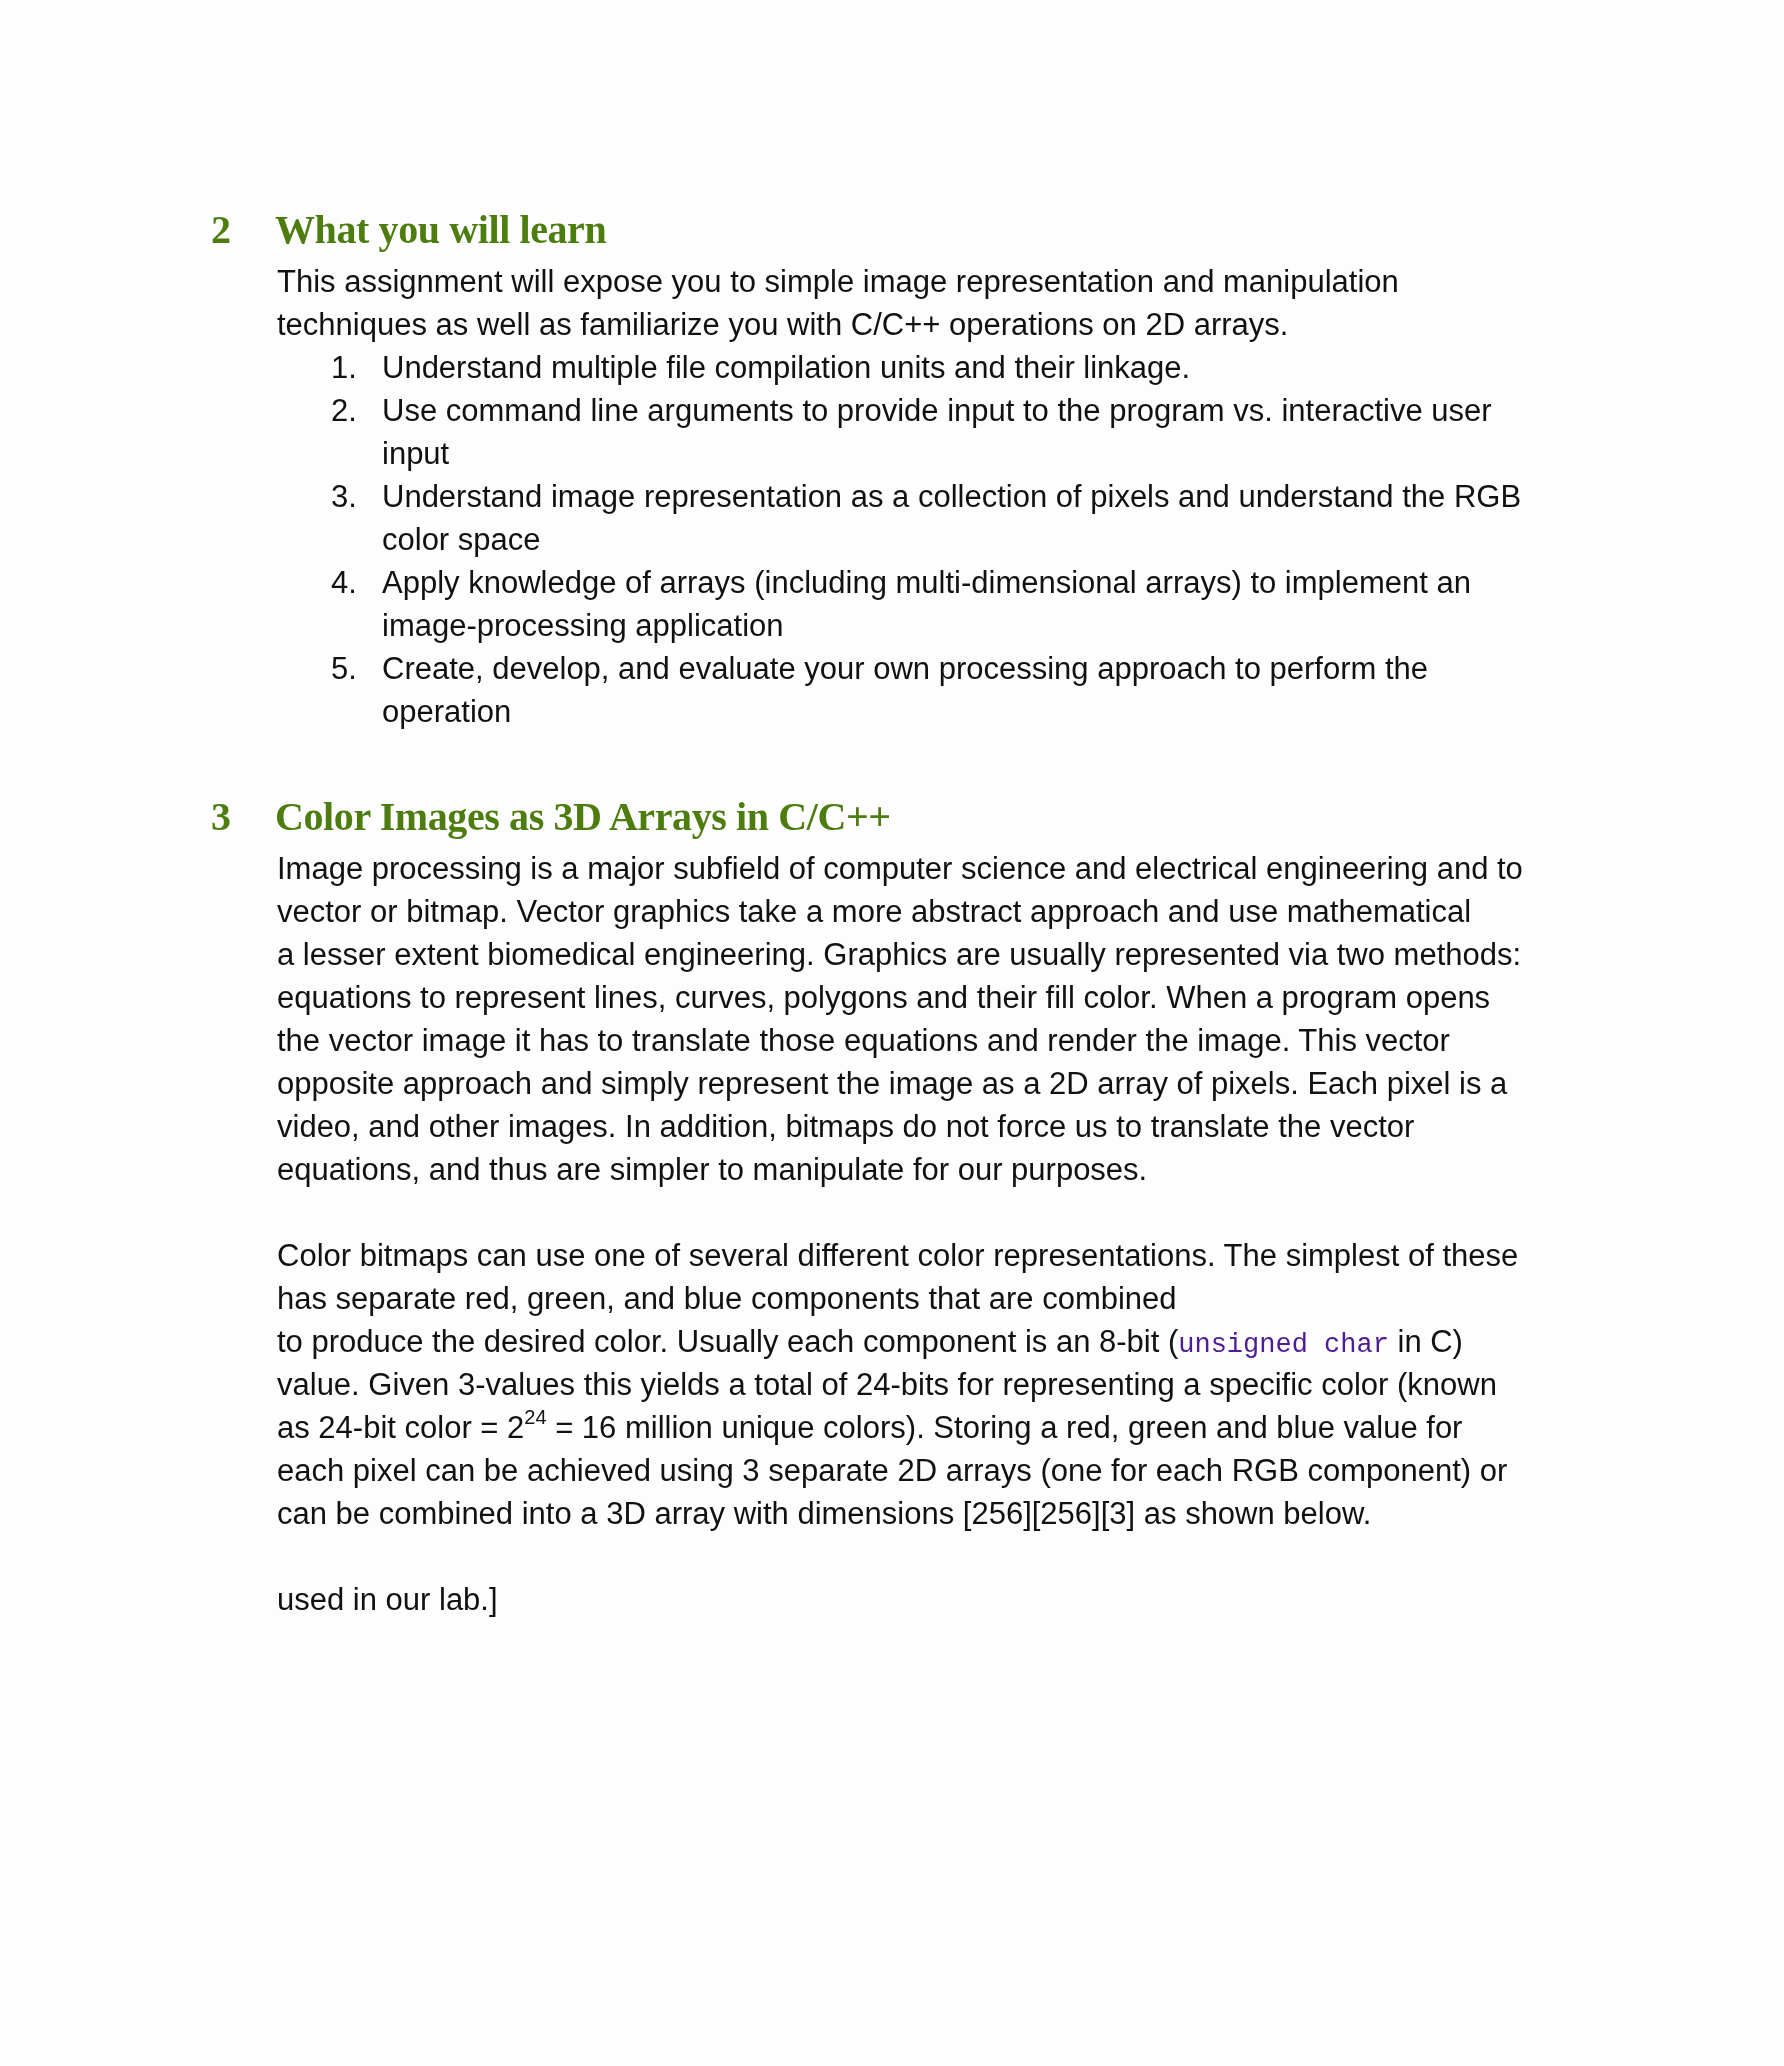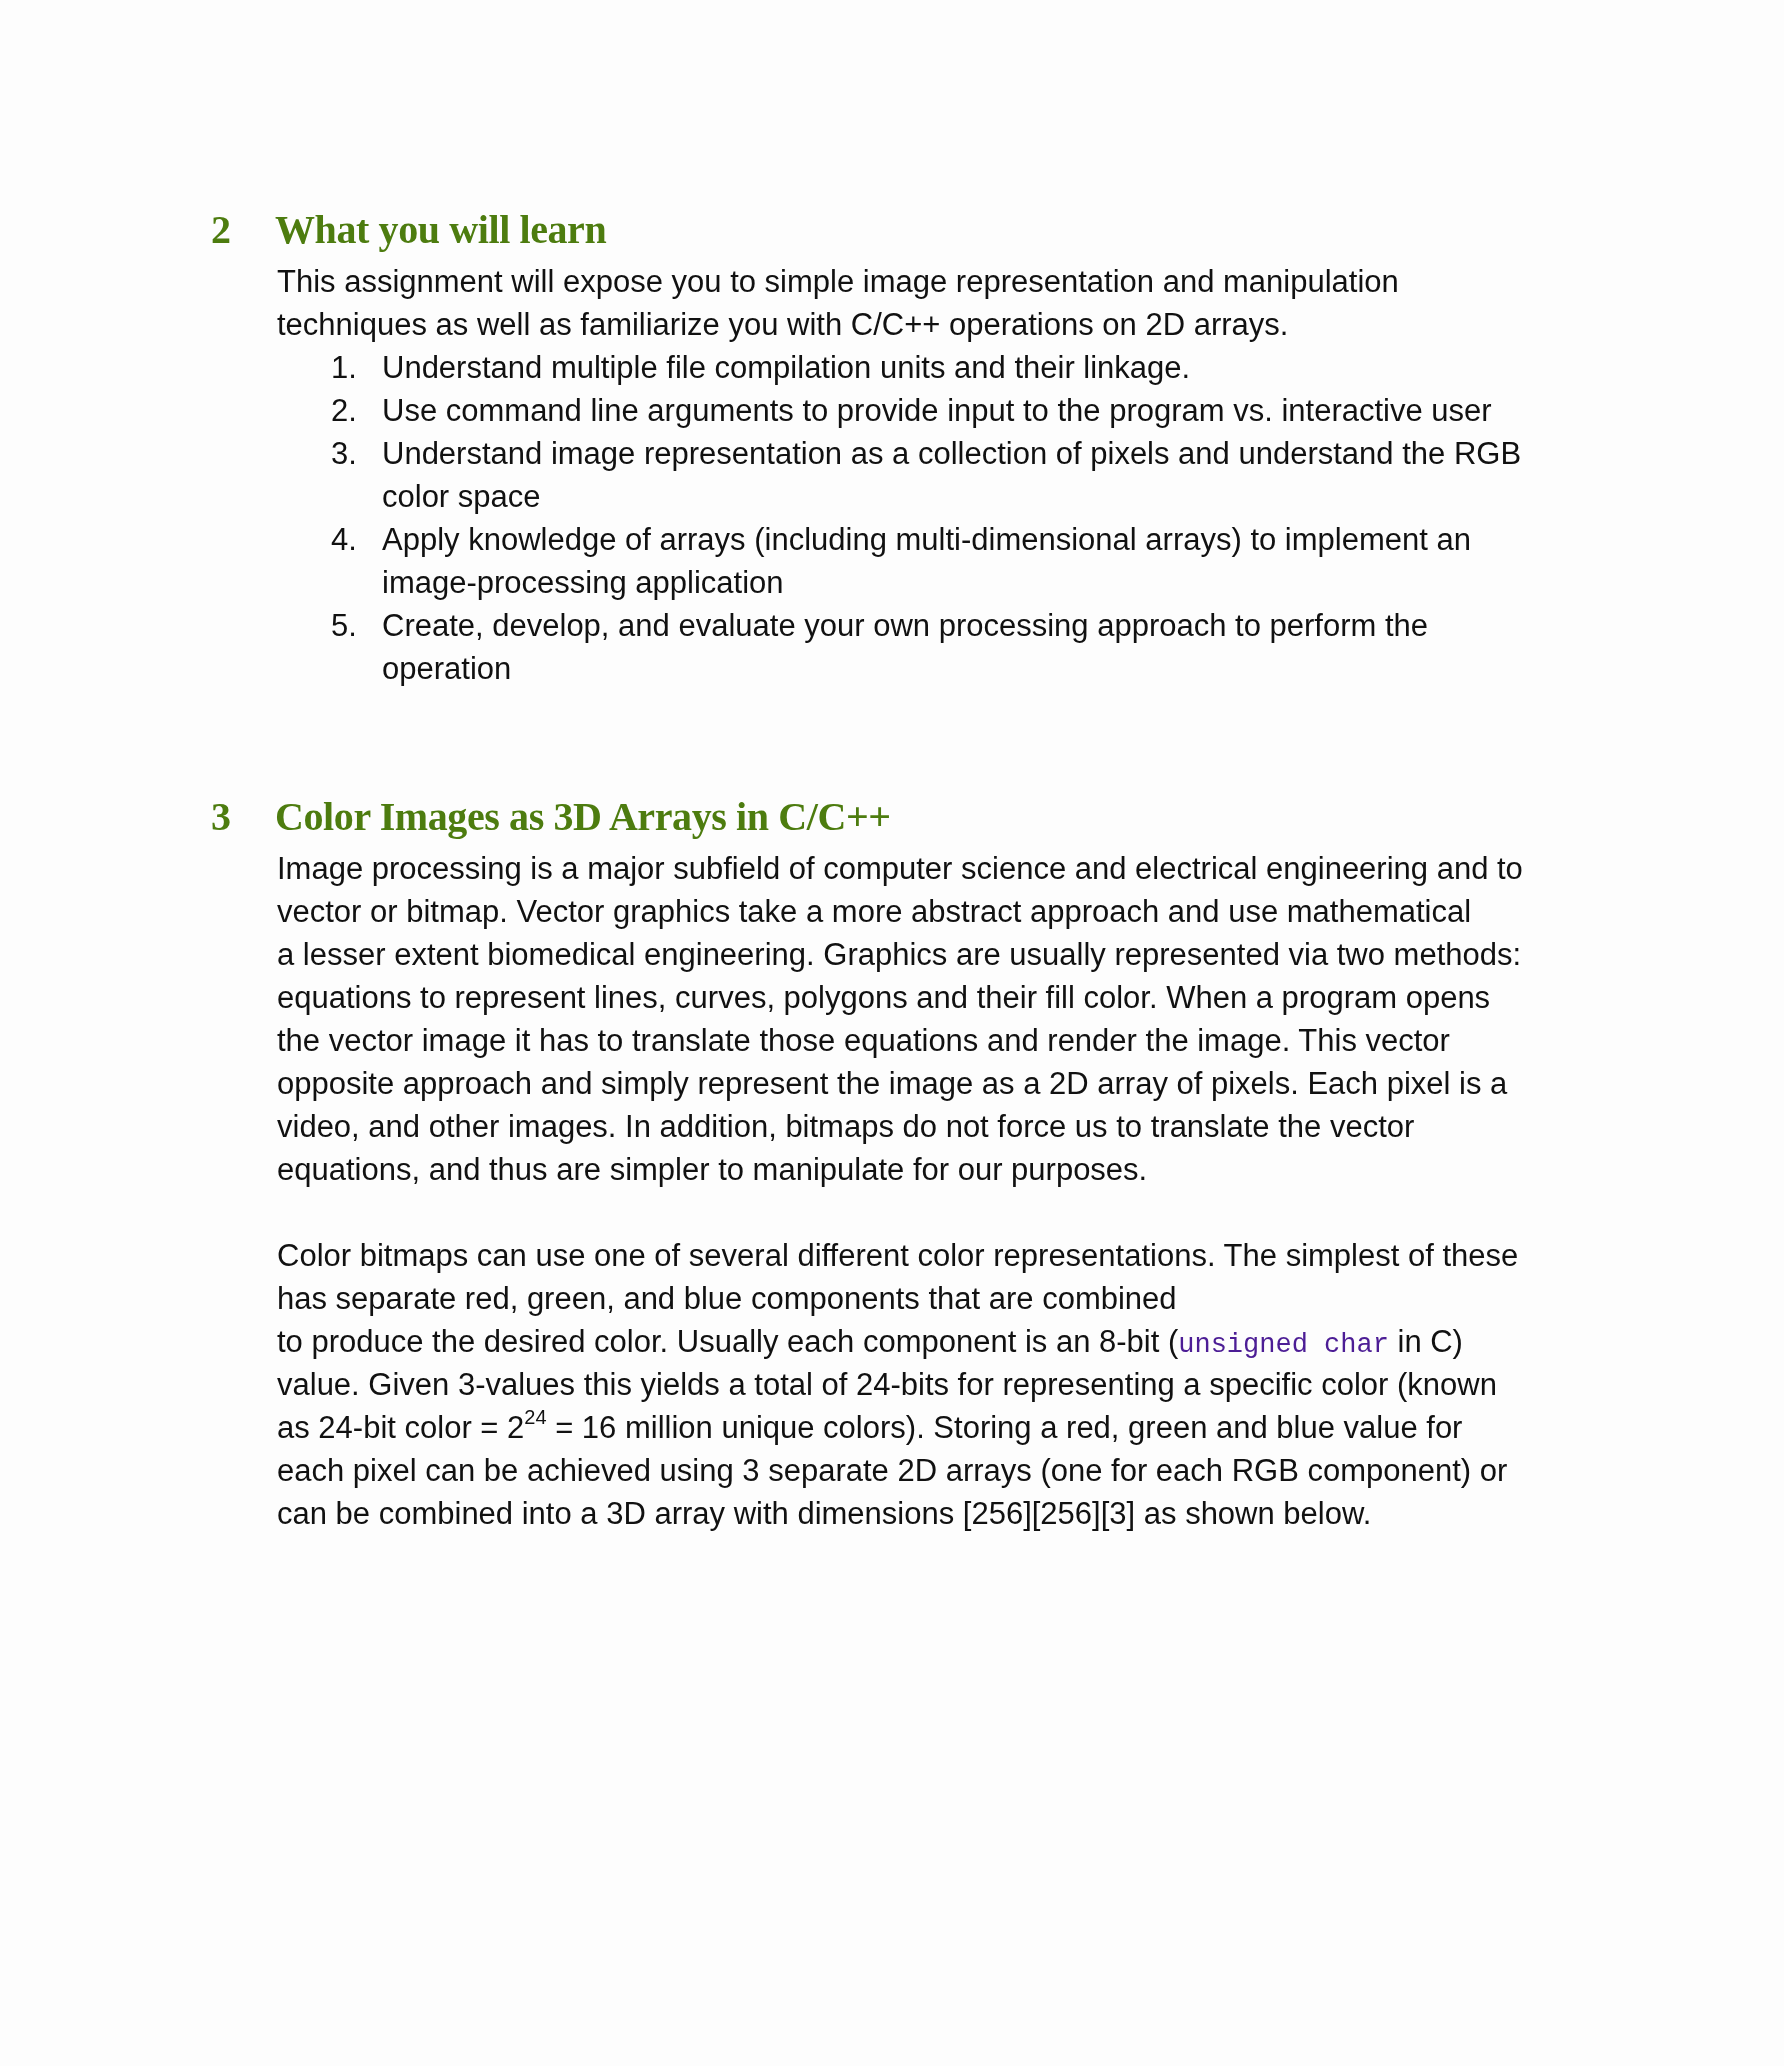--- a/index.html
+++ b/index.html
@@ -39,20 +39,21 @@
     <div class="line">techniques as well as familiarize you with C/C++ operations on 2D arrays.</div>
 
     <div>
       <div class="li">
         <span class="n">1.</span>
         <span class="t line">Understand multiple file compilation units and their linkage.</span>
       </div>
       <div class="li">
         <span class="n">2.</span>
         <span class="t line">Use command line arguments to provide input to the program vs. interactive user</span>
+        <span class="t line">input</span>
       </div>
       <div class="li">
         <span class="n">3.</span>
         <span class="t line">Understand image representation as a collection of pixels and understand the RGB</span>
         <span class="t line">color space</span>
       </div>
       <div class="li">
         <span class="n">4.</span>
         <span class="t line">Apply knowledge of arrays (including multi-dimensional arrays) to implement an</span>
         <span class="t line">image-processing application</span>
@@ -87,17 +88,18 @@
       <div class="line">has separate red, green, and blue components that are combined</div>
       <div class="line"><span>to produce the desired color.  Usually each component is an 8-bit (</span><span class="mono">unsigned char</span><span> in C)</span></div>
       <div class="line">value.  Given 3-values this yields a total of 24-bits for representing a specific color (known</div>
       <div class="line"><span>as 24-bit color = 2</span><sup>24</sup><span> = 16 million unique colors).  Storing a red, green and blue value for</span></div>
       <div class="line">each pixel can be achieved using 3 separate 2D arrays (one for each RGB component) or</div>
       <div class="line">can be combined into a 3D array with dimensions [256][256][3] as shown below.</div>
     </div>
     <div class="gap"></div>
 
     <div>
+      <div class="line">used in our lab.]</div>
     </div>
   </div>
 
 </div>
 
 
 </body></html>

